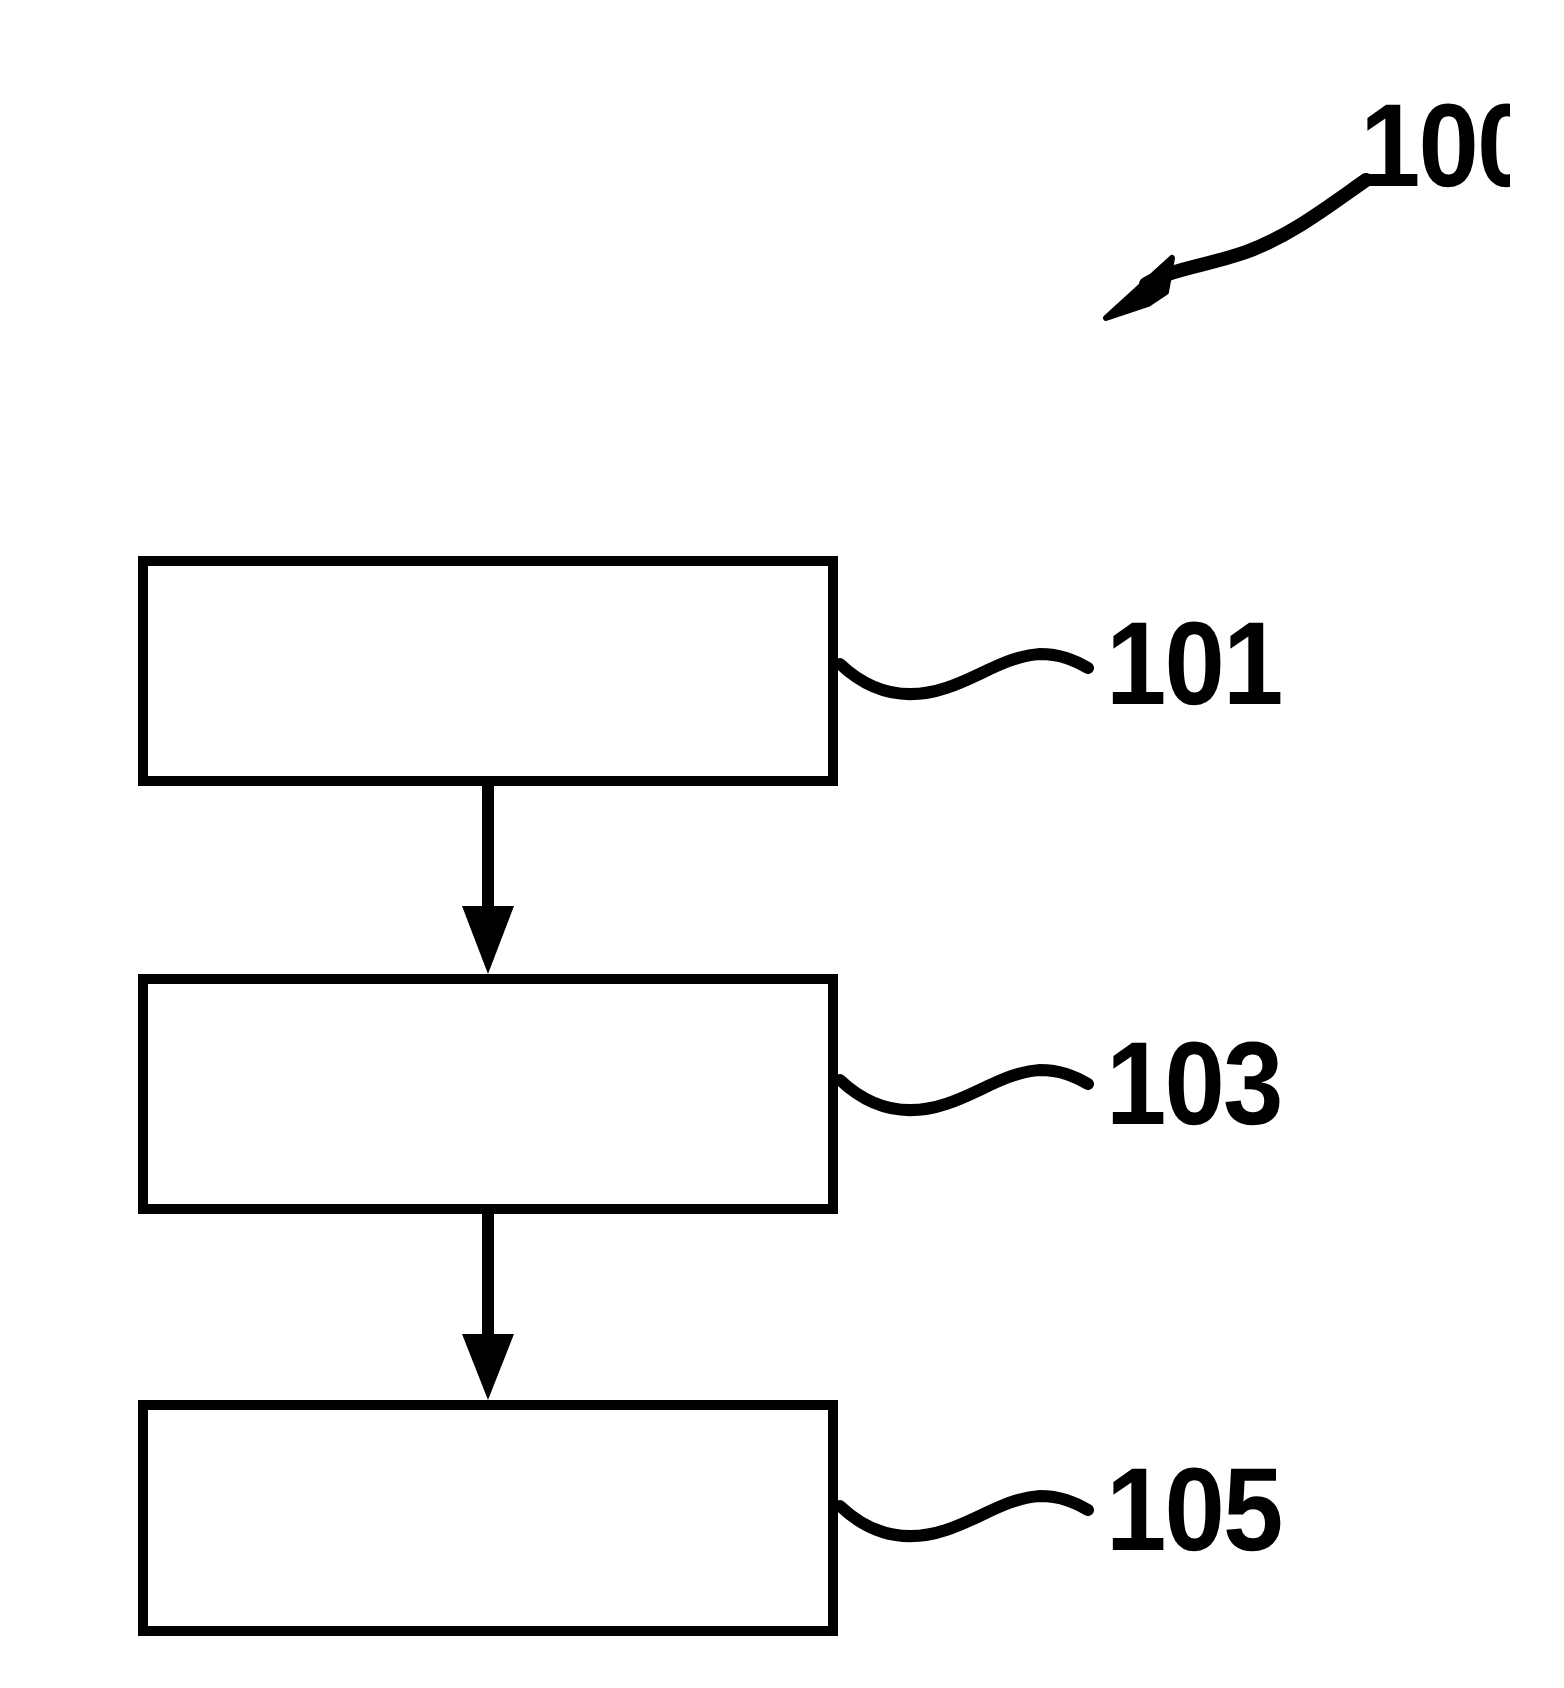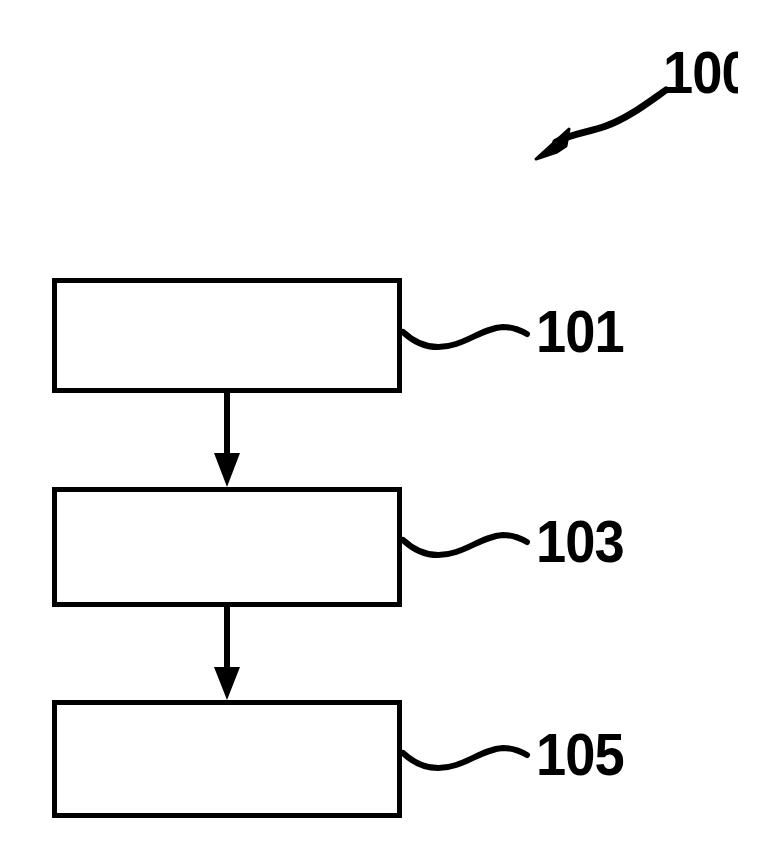--- a/index.html
+++ b/index.html
@@ -10,20 +10,21 @@
   }
   body {
     font-family: "Liberation Sans", sans-serif;
   }
   #figure-root {
     position: relative;
     width: 738px;
     height: 844px;
     background: #ffffff;
     overflow: hidden;
+    margin-left: 17px;
   }
   #figure-canvas {
     position: absolute;
     left: 0;
     top: 0;
     width: 782px;
     height: 844px;
   }
   .ref-label {
     position: absolute;

